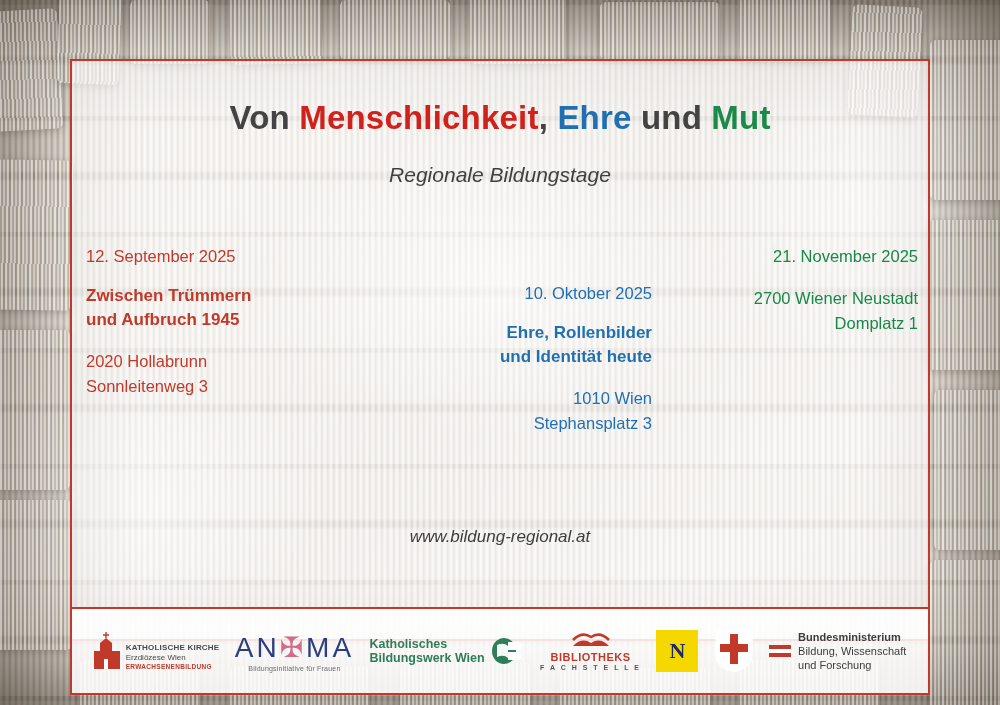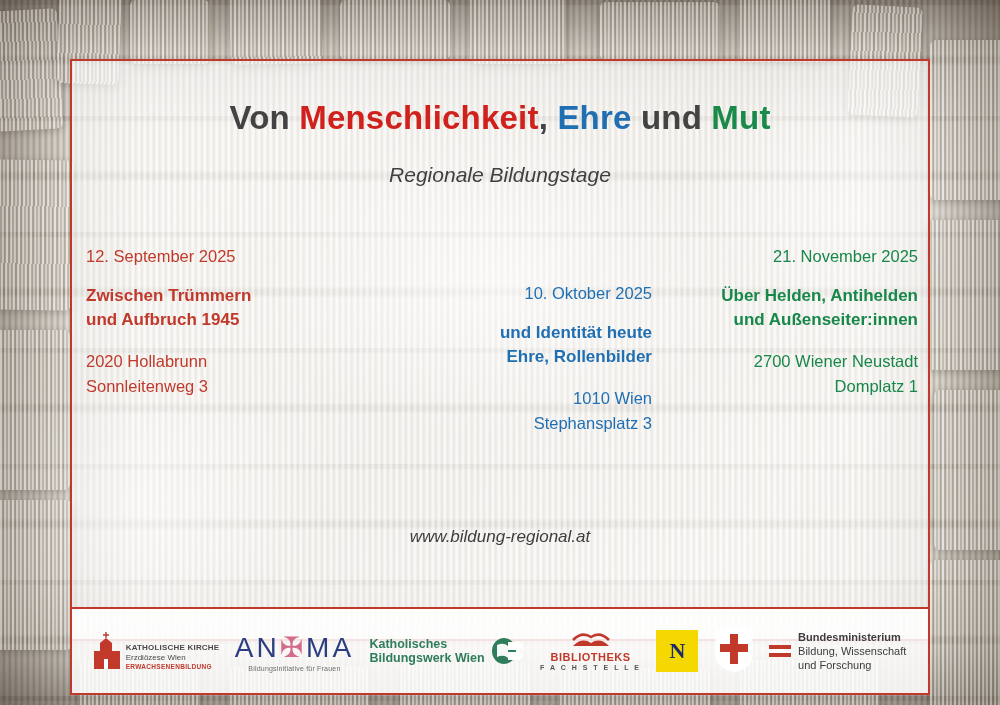--- a/index.html
+++ b/index.html
@@ -244,35 +244,31 @@
       </div>
       <div class="place">
         <div>2020 Hollabrunn</div>
         <div>Sonnleitenweg 3</div>
       </div>
     </div>
 
     <div class="col col-mid">
       <div class="date">10. Oktober 2025</div>
       <div class="title">
+        <div>Ehre, Rollenbilder</div>
         <div>und Identität heute</div>
-        <div>Ehre, Rollenbilder</div>
       </div>
       <div class="place">
         <div>1010 Wien</div>
         <div>Stephansplatz 3</div>
       </div>
     </div>
 
     <div class="col col-right">
       <div class="date">21. November 2025</div>
-      <div class="title">
-        <div>Über Helden, Antihelden</div>
-        <div>und Außenseiter:innen</div>
-      </div>
       <div class="place">
         <div>2700 Wiener Neustadt</div>
         <div>Domplatz 1</div>
       </div>
     </div>
 
     <div class="weburl">www.bildung-regional.at</div>
   </div>
 
   <div class="logobar">

